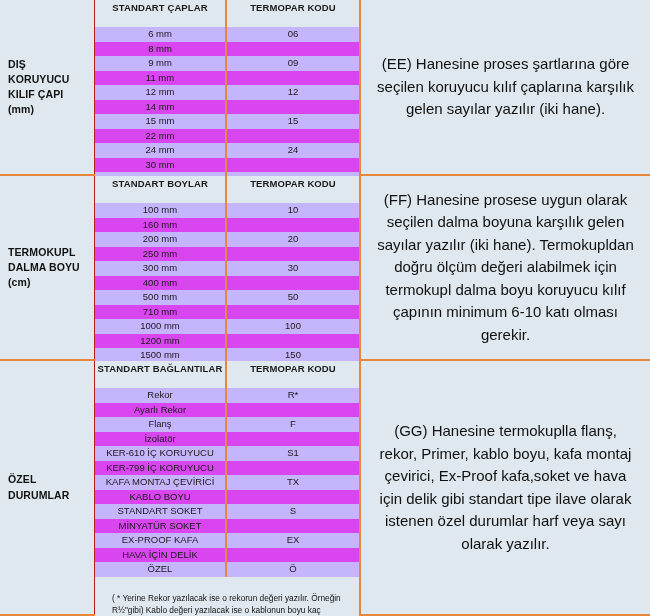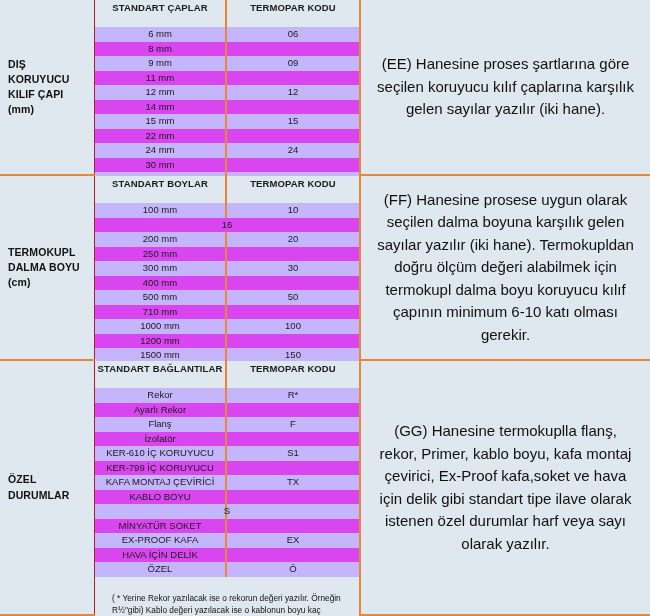--- a/index.html
+++ b/index.html
@@ -213,20 +213,21 @@
     <div class="table-col">
       <div class="trow head">
         <div class="c1">STANDART BOYLAR</div>
         <div class="c2">TERMOPAR KODU</div>
       </div>
       <div class="trow odd">
         <div class="c1">100 mm</div>
         <div class="c2">10</div>
       </div>
       <div class="trow even">
+        <div class="c1">160 mm</div>
         <div class="c2">16</div>
       </div>
       <div class="trow odd">
         <div class="c1">200 mm</div>
         <div class="c2">20</div>
       </div>
       <div class="trow even">
         <div class="c1">250 mm</div>
         <div class="c2">25</div>
       </div>
@@ -306,20 +307,21 @@
         </div>
         <div class="trow odd">
           <div class="c1">KAFA MONTAJ ÇEVİRİCİ</div>
           <div class="c2">TX</div>
         </div>
         <div class="trow even">
           <div class="c1">KABLO BOYU</div>
           <div class="c2">*K</div>
         </div>
         <div class="trow odd">
+          <div class="c1">STANDART SOKET</div>
           <div class="c2">S</div>
         </div>
         <div class="trow even">
           <div class="c1">MİNYATÜR SOKET</div>
           <div class="c2">M</div>
         </div>
         <div class="trow odd">
           <div class="c1">EX-PROOF KAFA</div>
           <div class="c2">EX</div>
         </div>

